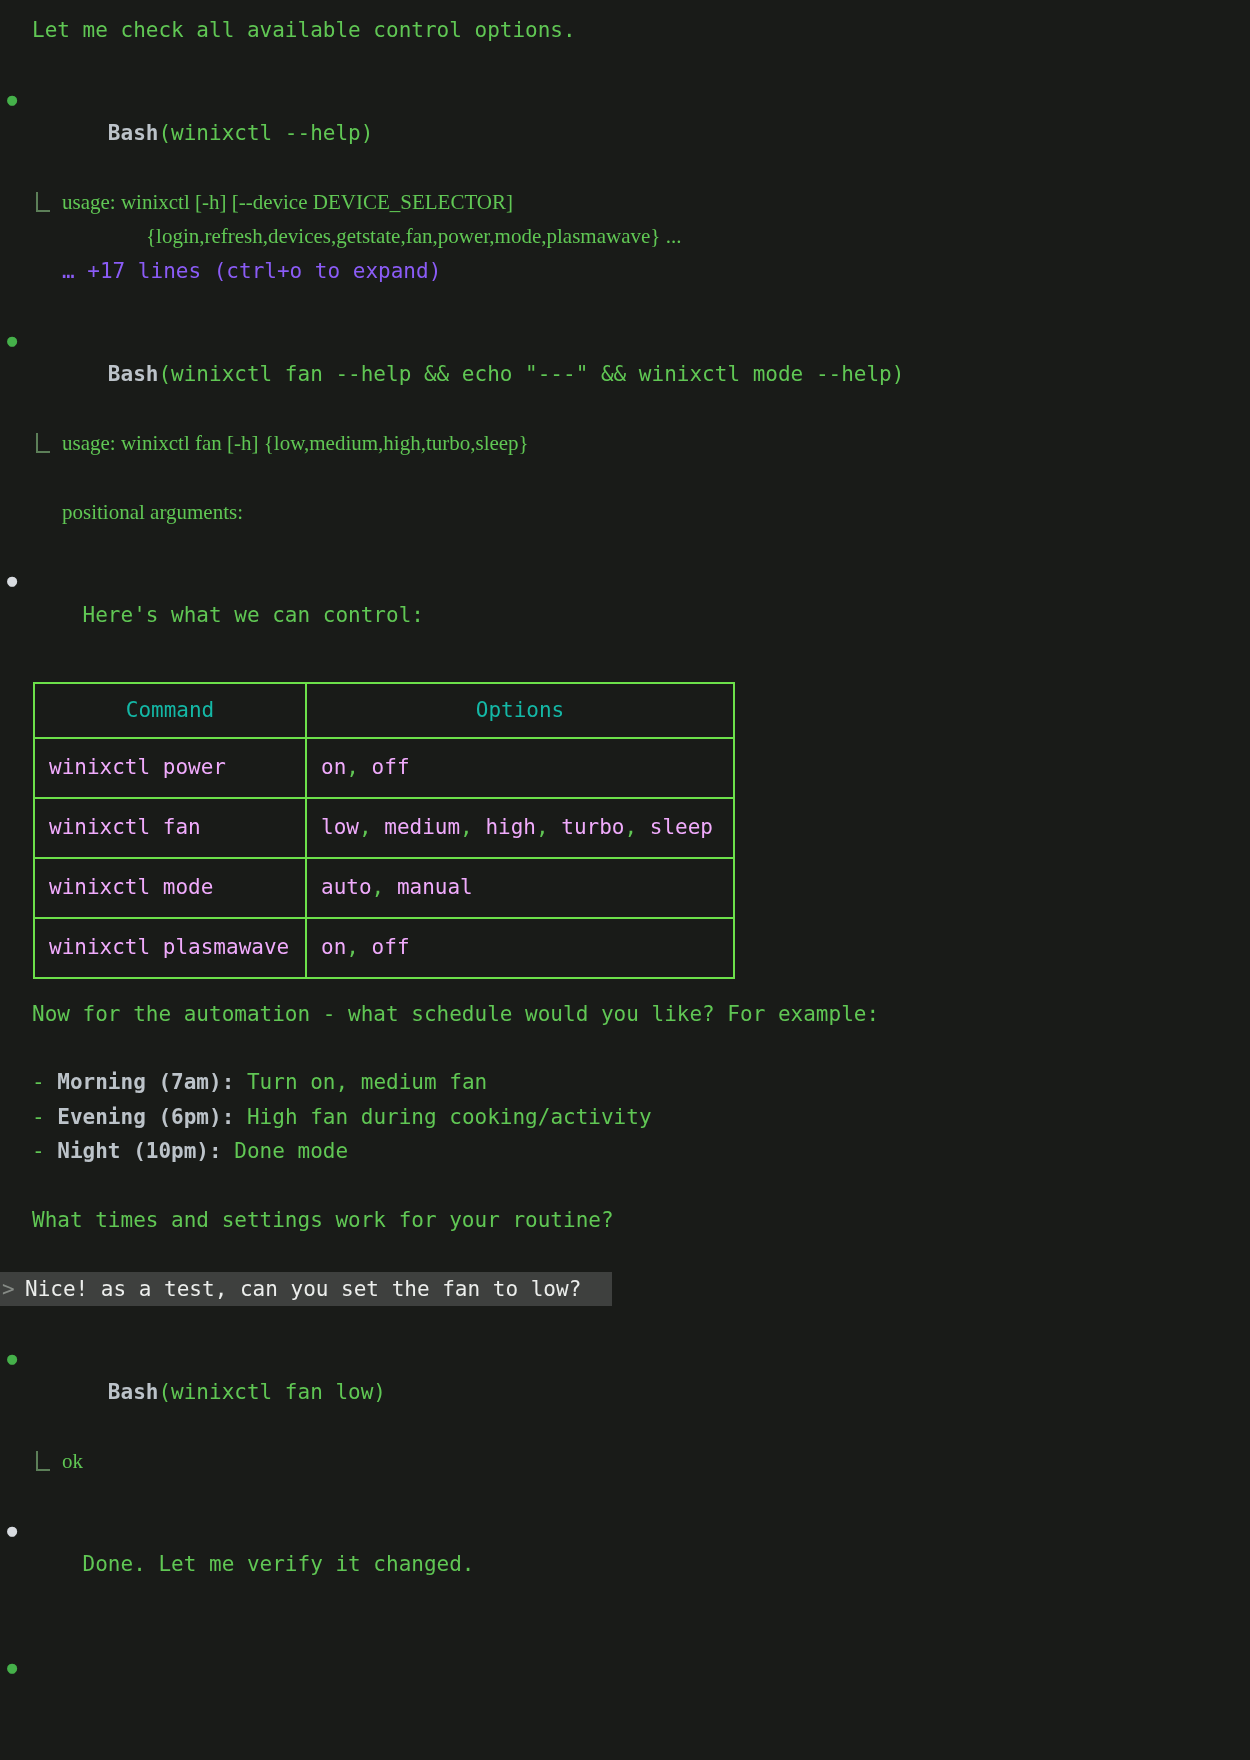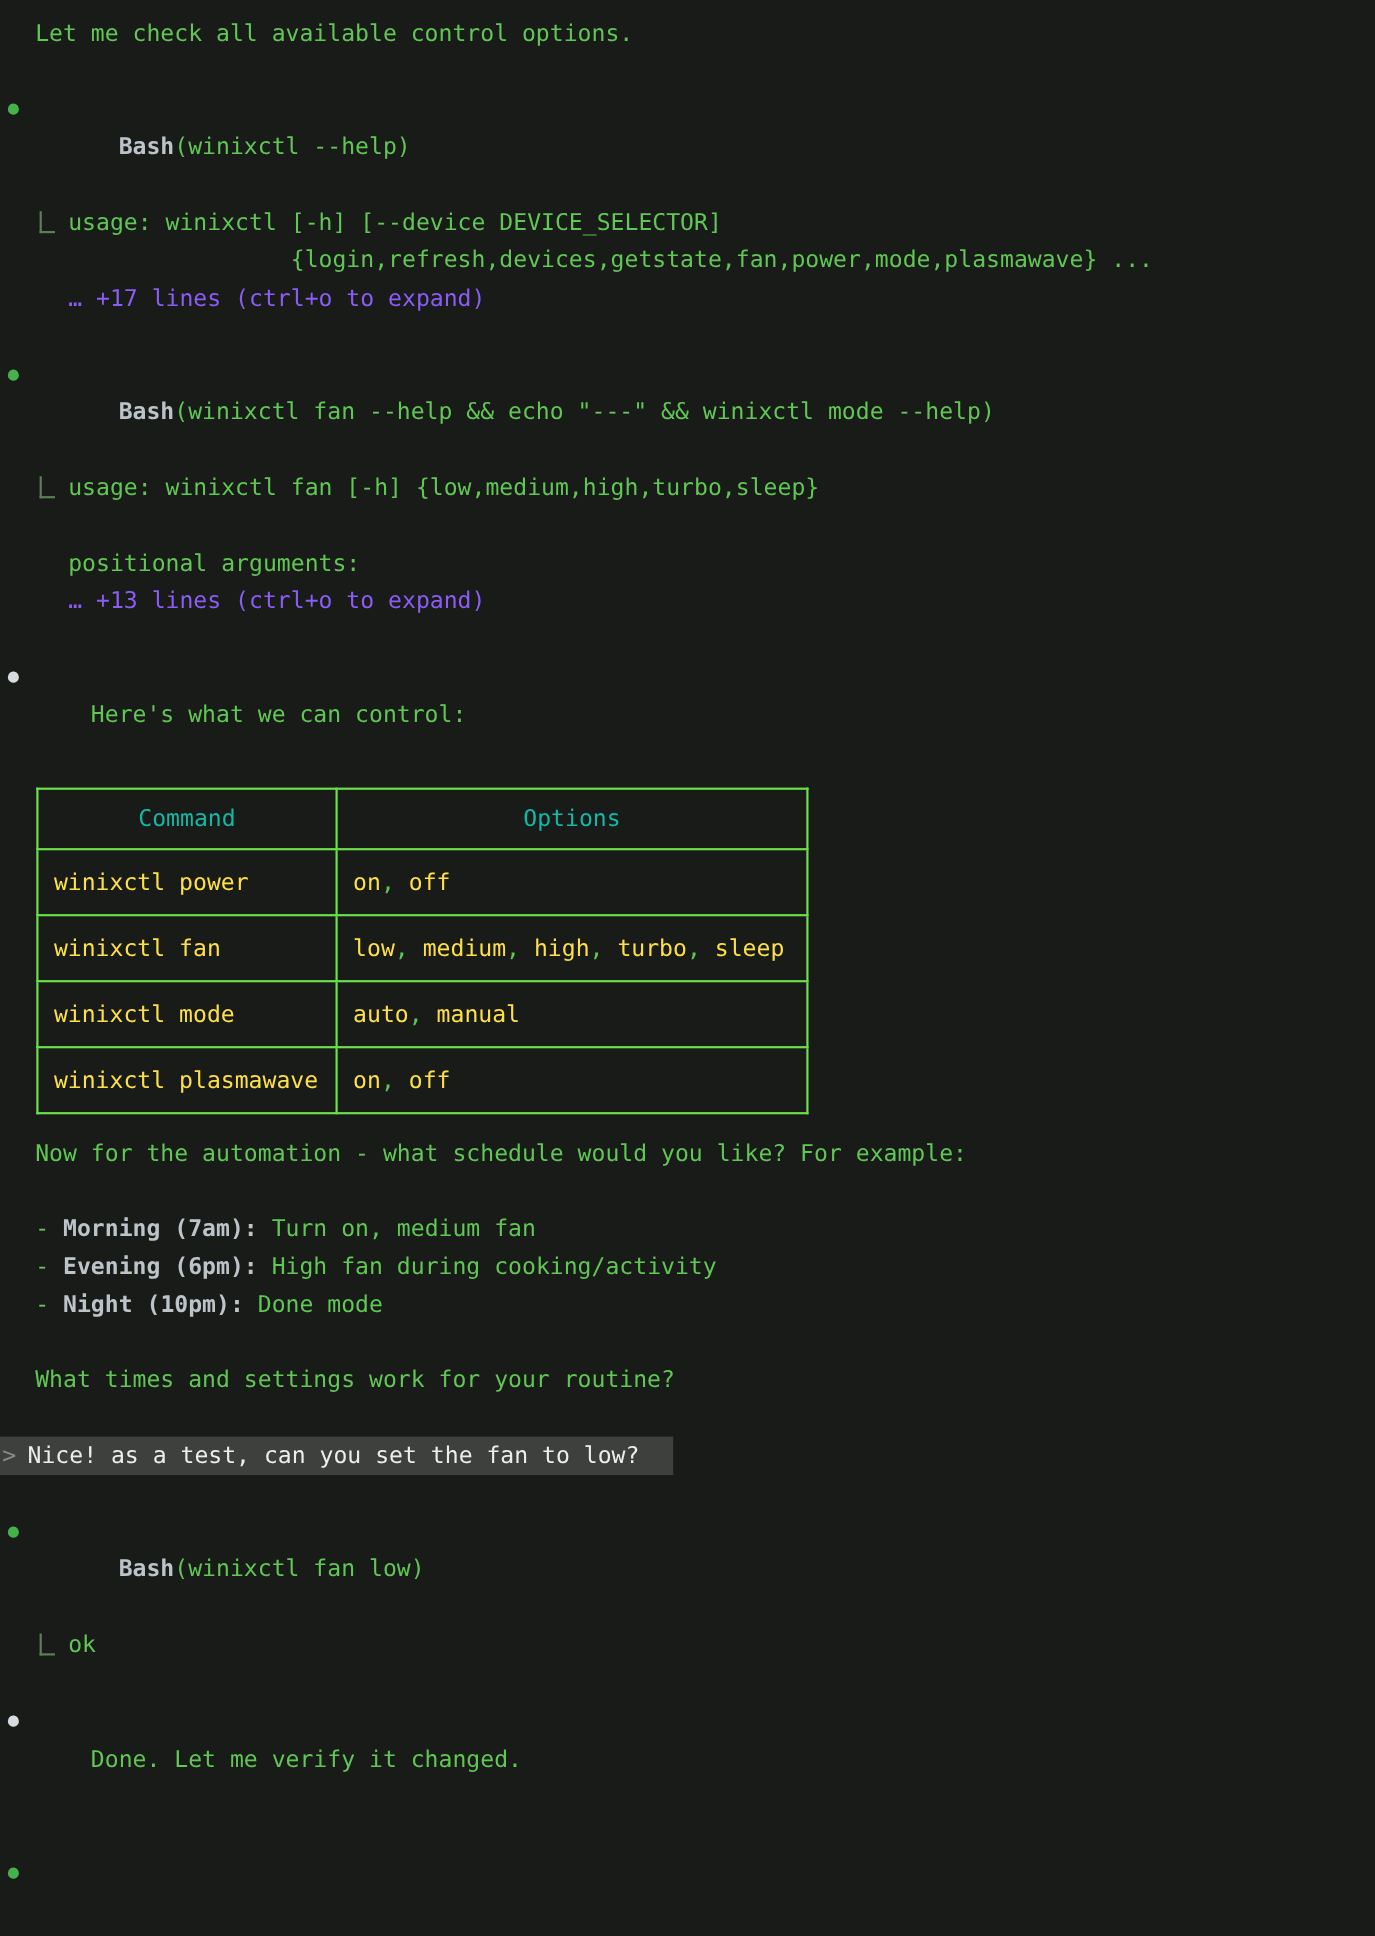--- a/index.html
+++ b/index.html
@@ -10,30 +10,30 @@
     color:#60c754;
   }
   .wrap{padding-top:13px;}
   .mb{margin-bottom:34.4px;}
   .row{position:relative;padding-left:32px;white-space:pre-wrap;}
   .bullet{position:absolute;left:7px;top:0;font-size:17px;}
   .bullet.green{color:#45b14a;}
   .bullet.white{color:#d8dce0;}
   .gray{color:#bcc3c9;font-weight:bold;}
   .green{color:#60c754;}
-  .tool-output{position:relative;padding-left:62px;}
+  .tool-output{position:relative;padding-left:62px;font-family:Liberation Serif, serif;}
   .elbow{position:absolute;left:36px;top:7px;width:12px;height:18px;
          border-left:2px solid #5c7f58;border-bottom:2px solid #5c7f58;}
   pre{margin:0;font:inherit;white-space:pre;color:#60c754;}
   .expand{color:#8b5cf6;padding-left:62px;}
   table.ctrl{border-collapse:collapse;margin:15px 0 18px 33px;table-layout:fixed;}
   table.ctrl th,table.ctrl td{border:2px solid #6ce04a;}
   table.ctrl th{height:51px;text-align:center;font-weight:normal;color:#14b8a6;}
   table.ctrl td{height:56px;padding-left:14px;color:#a8aed8;}
-  .opt,.cmd{color:#fde047;margin-top:48px;}
+  .opt,.cmd{color:#f0abfc;margin-top:48px;}
   .comma{color:#60c754;}
   .sched .dash{color:#60c754;}
   .input-bar{position:relative;background:#3e403e;width:587px;padding-left:25px;color:#eceeec;}
   .prompt-char{position:absolute;left:2px;top:0;color:#868b86;}
 </style>
 </head>
 <body>
 
 <div class="wrap">
 
@@ -54,21 +54,20 @@
   <div class="mb">
     <div class="row">
       <span class="bullet green">●</span><span class="gray">Bash</span><span class="green">(winixctl fan --help &amp;&amp; echo "---" &amp;&amp; winixctl mode --help)</span>
     </div>
     <div class="tool-output">
       <span class="elbow"></span>
       <pre>usage: winixctl fan [-h] {low,medium,high,turbo,sleep}
 
 positional arguments:</pre>
     </div>
-    <div class="expand">… +13 lines (ctrl+o to expand)</div>
   </div>
 
   <div class="row">
     <span class="bullet white">●</span><span class="green">Here's what we can control:</span>
   </div>
 
   <table class="ctrl">
     <colgroup>
         <col style="width:272px">
         <col style="width:428px">

